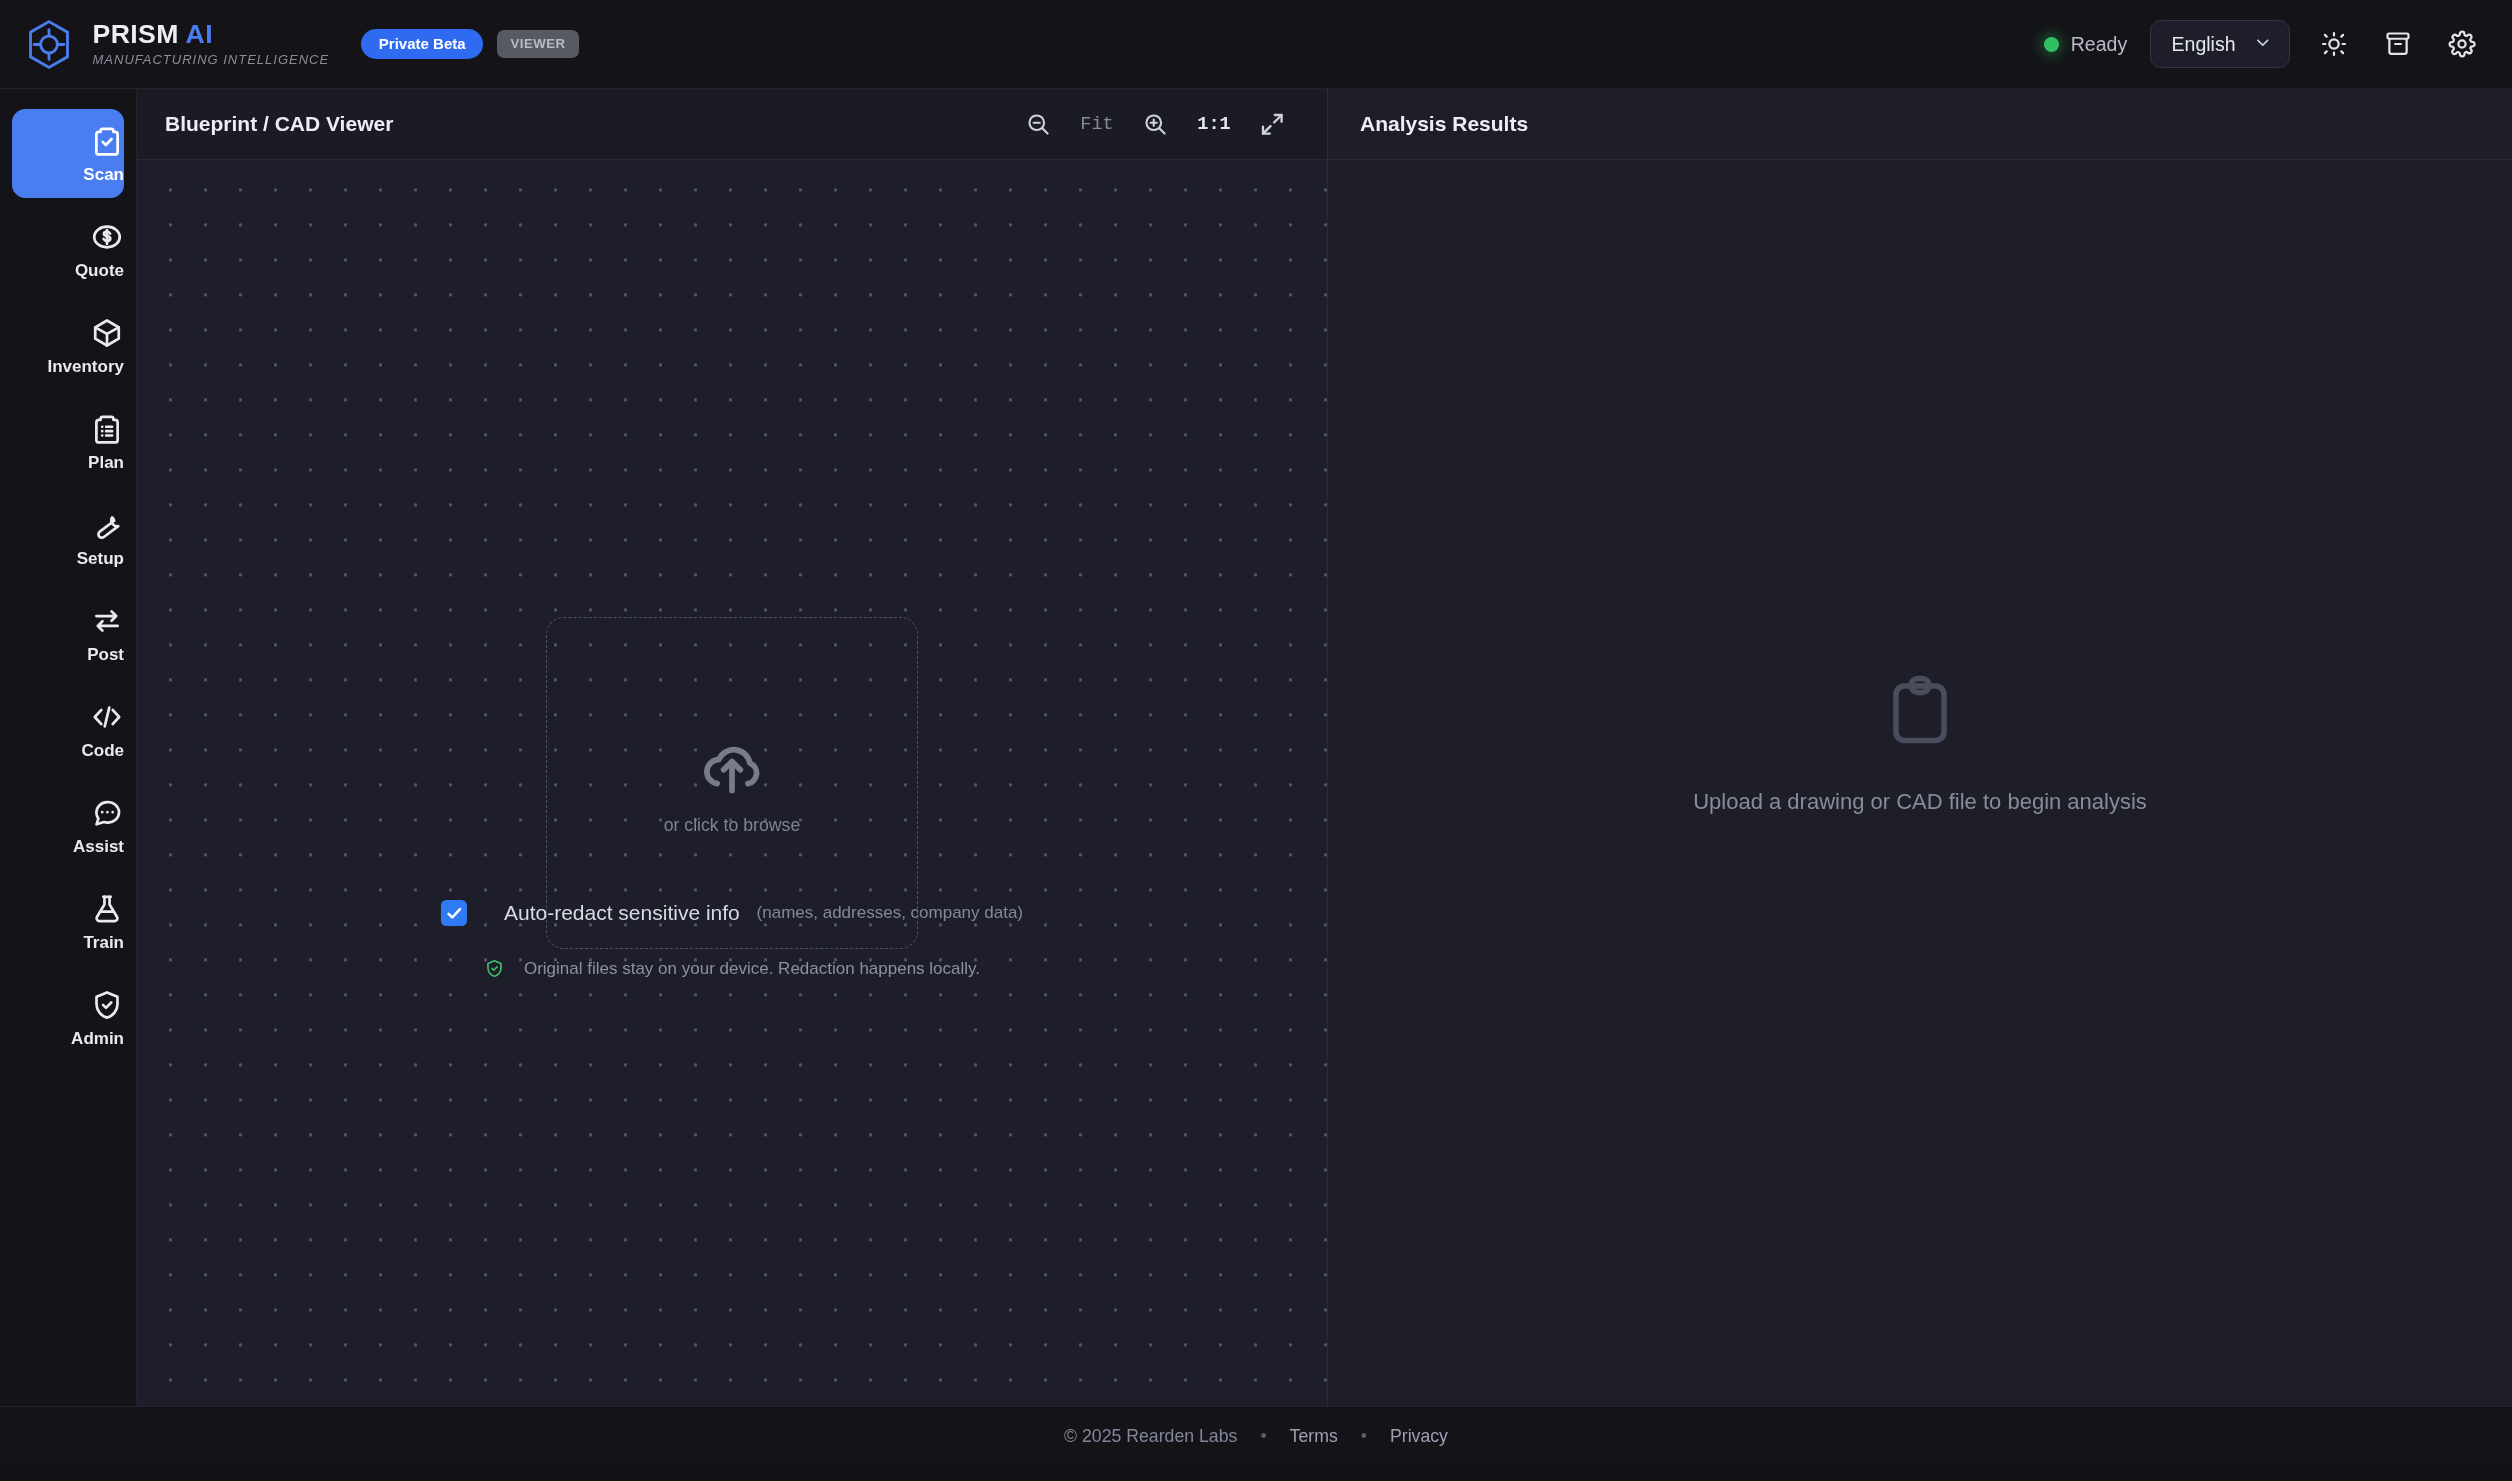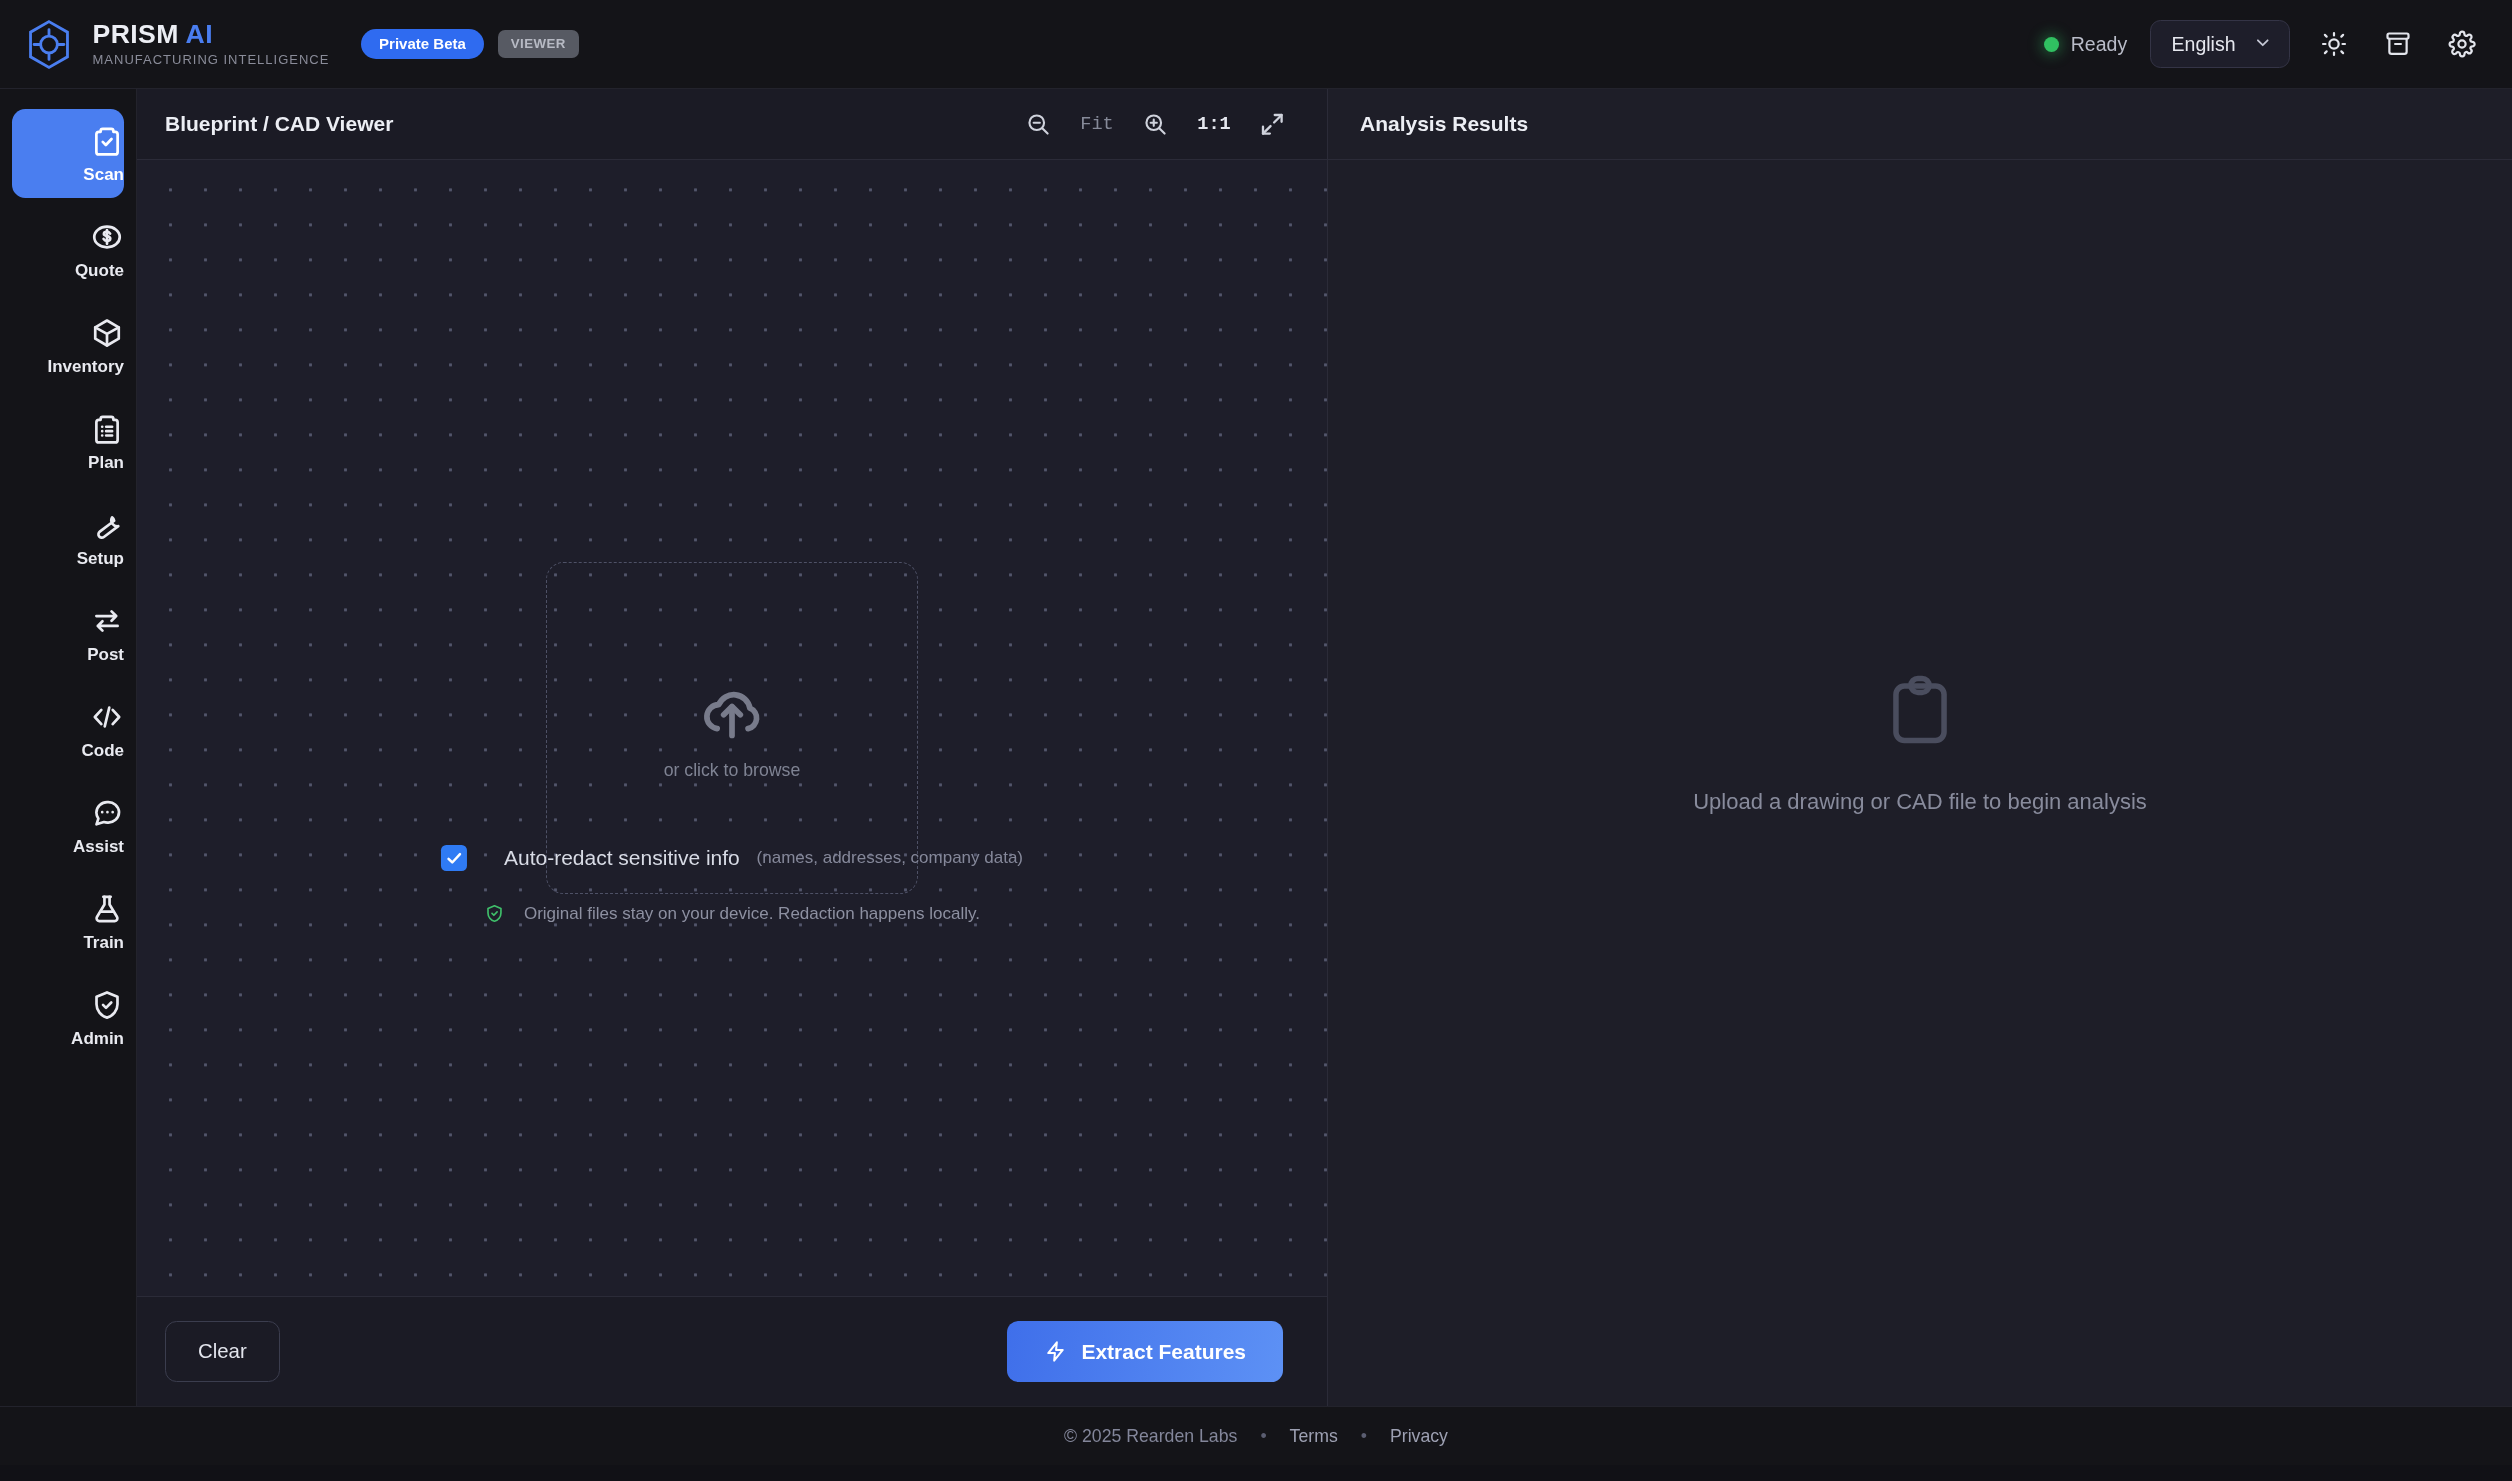--- a/index.html
+++ b/index.html
@@ -23,21 +23,21 @@
   .brand { display: flex; align-items: center; gap: 19.5px; }
   .logo-mark { width: 48px; height: 51px; flex: 0 0 48px; display:block; }
   .brand-text { display: flex; flex-direction: column; justify-content: center; }
   .brand-title {
     font-size: 26.6px; font-weight: 700; letter-spacing: 0.4px; line-height: 1.02;
     color: #eceef4; white-space: nowrap;
   }
   .brand-title .ai { color: #4a7ef0; }
   .brand-sub {
     font-size: 13px; letter-spacing: 1px; color: #8a8c99;
-    margin-top: 3.5px; white-space: nowrap; font-weight: 400;
+    margin-top: 3.5px; white-space: nowrap; font-weight: 400; font-style: italic;
   }
   .badges { display: flex; align-items: center; gap: 14px; margin-left: 32px; }
   .badge-beta {
     background: #2f6bf0; color: #fff; font-size: 15px; font-weight: 700;
     border-radius: 885px; padding: 7px 17.7px; line-height: 1.1; white-space: nowrap;
   }
   .badge-viewer {
     background: #575a63; color: #b7bac4; font-size: 13.3px; font-weight: 700;
     border-radius: 7px; padding: 7px 13.3px; line-height: 1.1;
     letter-spacing: 0.4px; white-space: nowrap;
@@ -422,31 +422,20 @@
               <svg class="shield-ico" viewBox="0 0 24 24" fill="none" stroke="currentColor" stroke-width="1.9" stroke-linecap="round" stroke-linejoin="round">
                 <path d="M12 3.1 4.6 6.2v5.2c0 4.4 3.1 8.5 7.4 9.5 4.3-1 7.4-5.1 7.4-9.5V6.2Z"></path>
                 <polyline points="9.2 11.9 11.3 14 15 10.2"></polyline>
               </svg>
             </span>
             <span class="privacy-text">Original files stay on your device. Redaction happens locally.</span>
           </div>
         </div>
       </div>
 
-      <div class="viewer-actions">
-        <button class="btn-clear">Clear</button>
-        <button class="btn-extract">
-          <span>
-            <svg class="bolt-ico" viewBox="0 0 24 24" fill="none" stroke="#ffffff" stroke-width="2.1" stroke-linecap="round" stroke-linejoin="round">
-                <polygon points="13.4 2.4 4.4 13.6 11.4 13.6 10.6 21.6 19.6 10.4 12.6 10.4"></polygon>
-              </svg>
-          </span>
-          <span>Extract Features</span>
-        </button>
-      </div>
     </section>
 
     <section class="results">
       <div class="results-bar">
         <span class="results-title">Analysis Results</span>
       </div>
       <div class="results-body">
         <span>
           <svg class="clip-ico" viewBox="0 0 24 24" fill="none" stroke="currentColor" stroke-width="1.7" stroke-linecap="round" stroke-linejoin="round">
             <rect x="4.6" y="4.6" width="14.8" height="16.8" rx="2.6"></rect>

